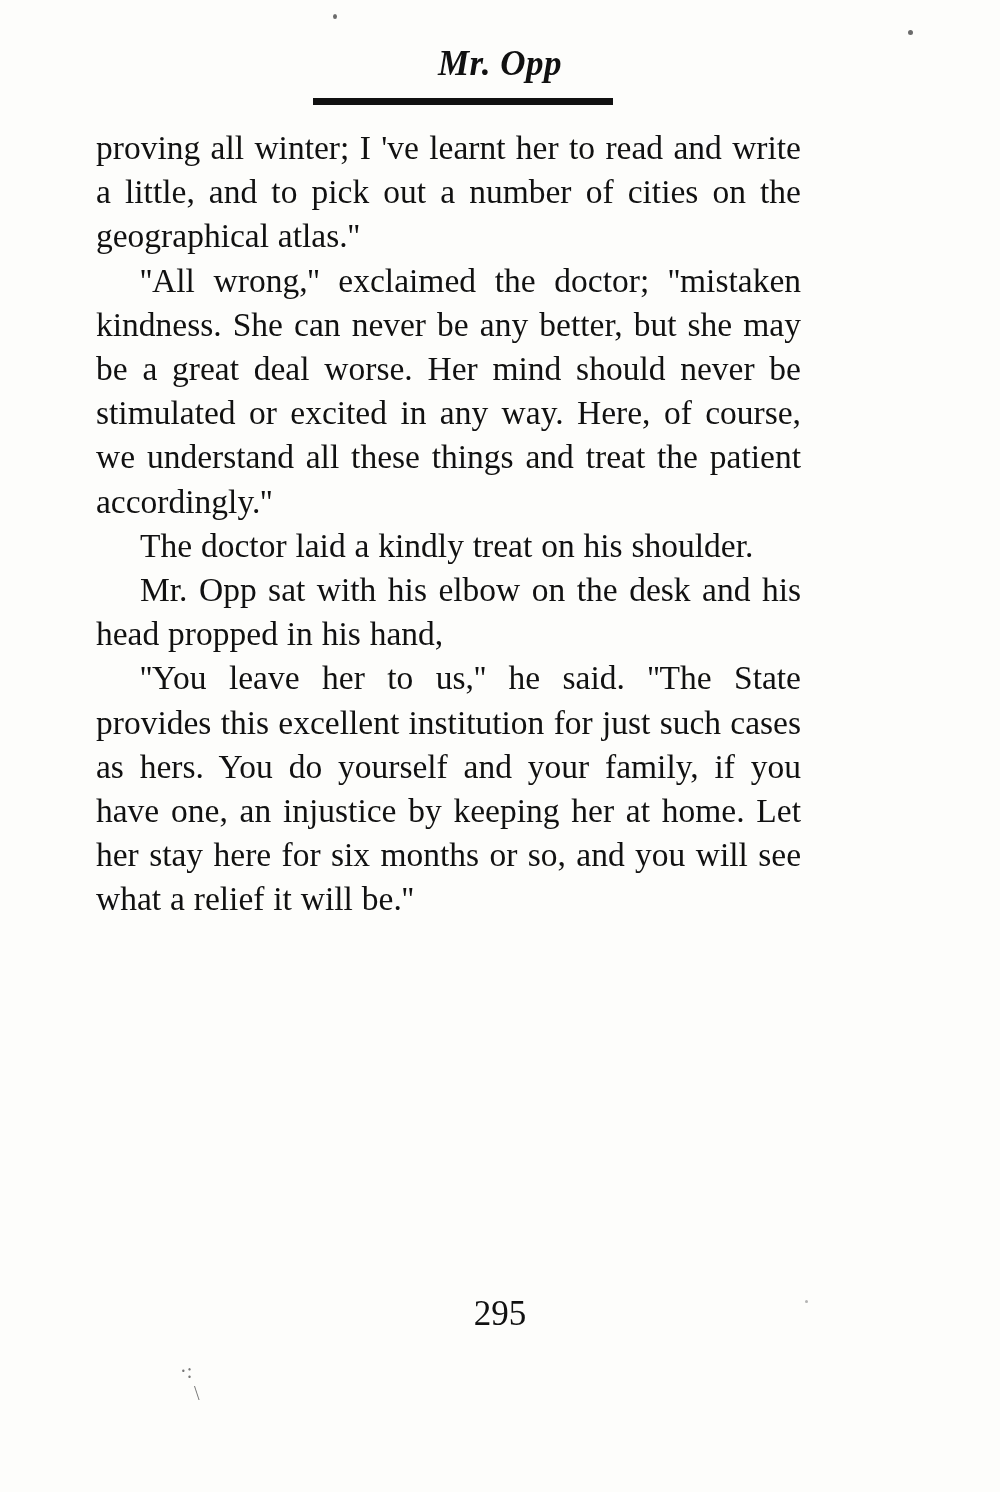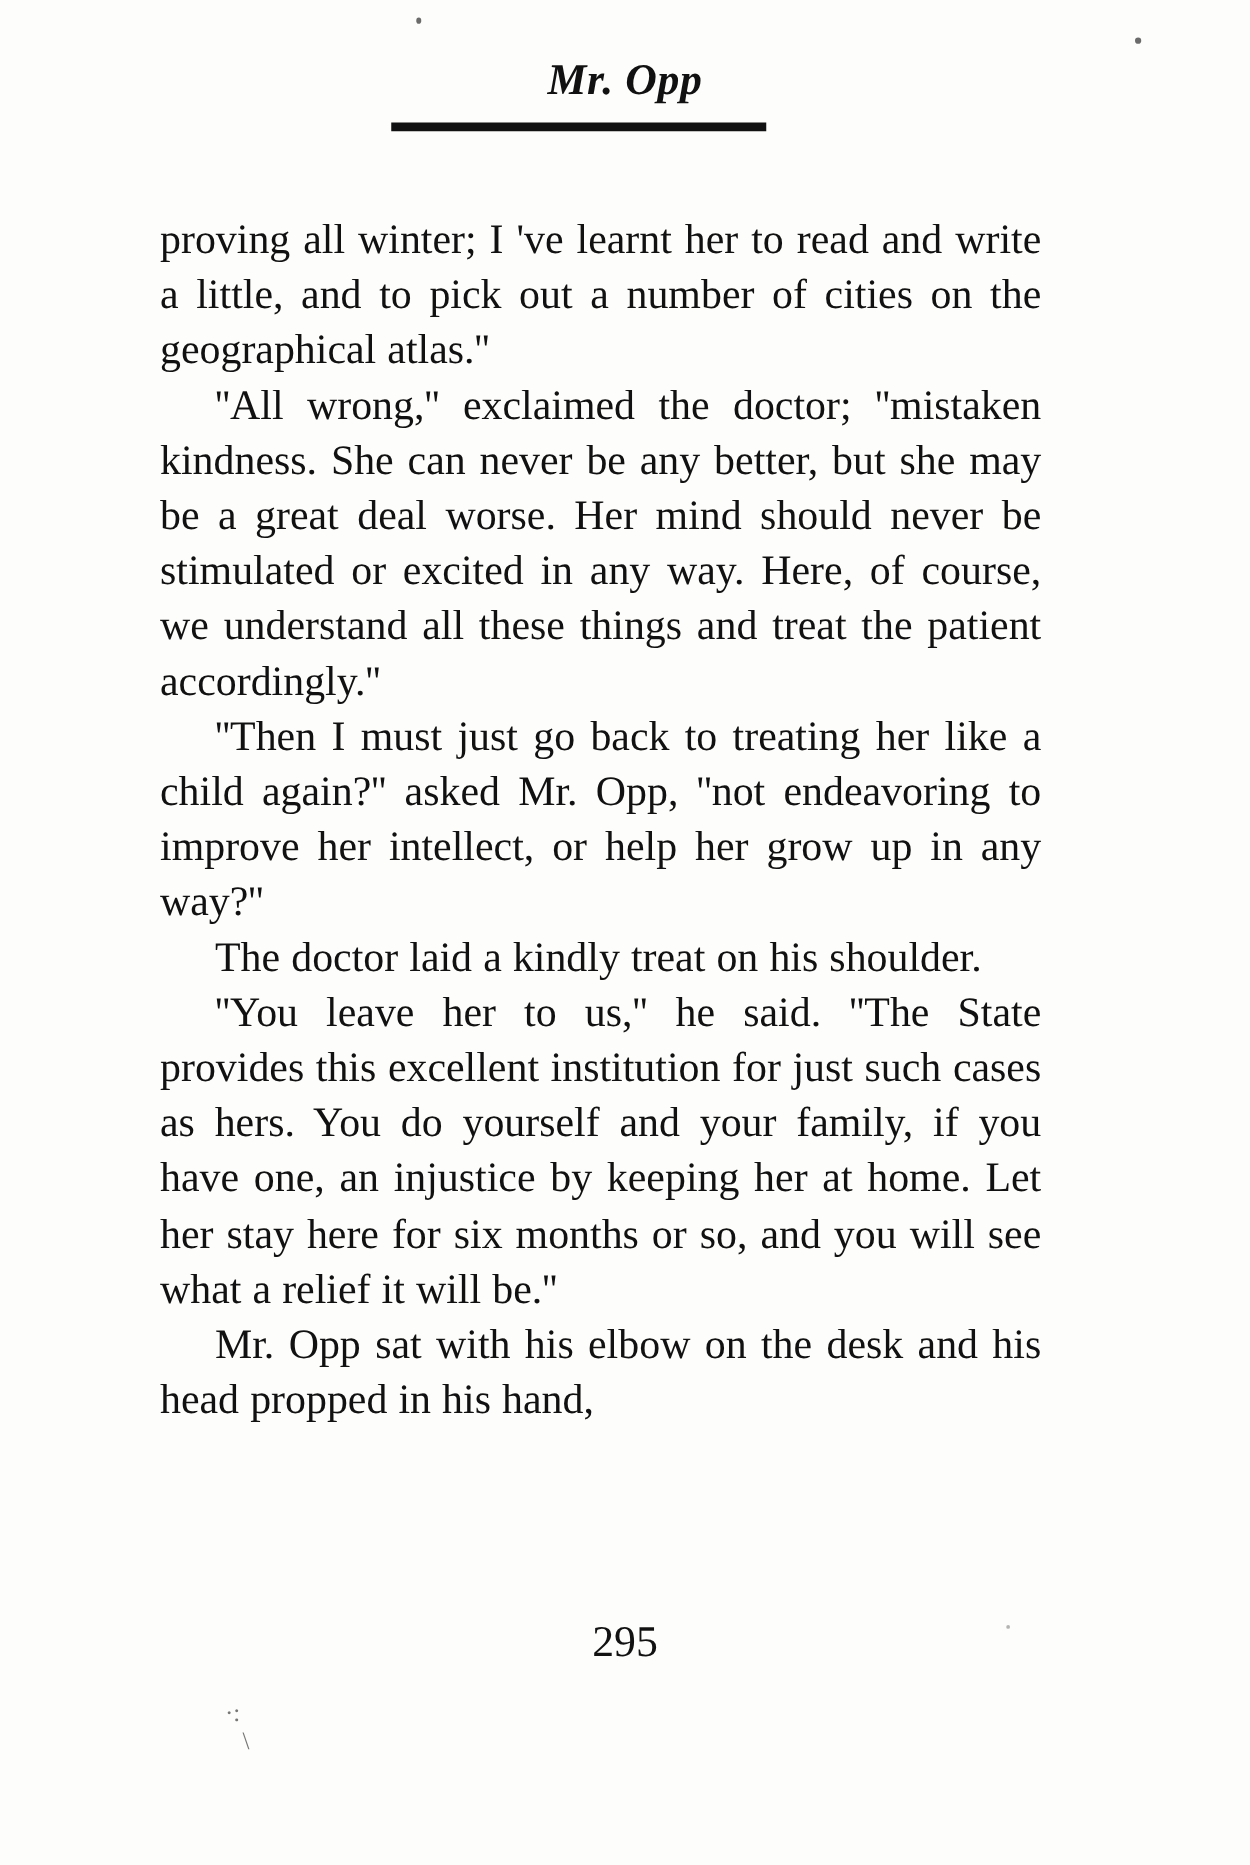--- a/index.html
+++ b/index.html
@@ -47,23 +47,22 @@
     top: 98px;
     left: 313px;
     width: 300px;
     height: 7px;
     background: #111111;
   }
 
   .textblock {
     position: absolute;
     top: 126px;
-    left: 128px;
+    left: 96px;
     width: 705px;
-    margin-top: 44px;
   }
   p.para {
     margin: 0;
     font-size: 33.5px;
     line-height: 44.2px;
     text-align: justify;
     text-indent: 44px;
     -webkit-hyphens: none;
     hyphens: none;
     word-spacing: 0.5px;
@@ -107,24 +106,23 @@
   <span class="speck s1"></span>
   <span class="speck s2"></span>
   <span class="speck s3"></span>
 
   <div class="running-head">Mr. Opp</div>
   <div class="head-rule"></div>
 
   <div class="textblock">
     <p class="para noindent">proving all winter; I 've learnt her to read and write a little, and to pick out a number of cities on the geographical atlas.''</p>
     <p class="para">''All wrong,'' exclaimed the doctor; ''mistaken kindness. She can never be any better, but she may be a great deal worse. Her mind should never be stimulated or excited in any way. Here, of course, we understand all these things and treat the patient accordingly.''</p>
-    <p class="para">''Then I must just go back to treating her like a child again?'' asked Mr. Opp, ''not endeavoring to improve her intellect, or help her grow up in any way?''</p>
     <p class="para">The doctor laid a kindly treat on his shoulder.</p>
+    <p class="para">Mr. Opp sat with his elbow on the desk and his head propped in his hand,</p>
     <p class="para">''You leave her to us,'' he said. ''The State provides this excellent institution for just such cases as hers. You do yourself and your family, if you have one, an injustice by keeping her at home. Let her stay here for six months or so, and you will see what a relief it will be.''</p>
-    <p class="para">Mr. Opp sat with his elbow on the desk and his head propped in his hand,</p>
   </div>
 
   <div class="folio">295</div>
 
   <div class="marginalia">
     <span class="m1">·:</span>
     <span class="m2">\</span>
   </div>
 
 </div>

